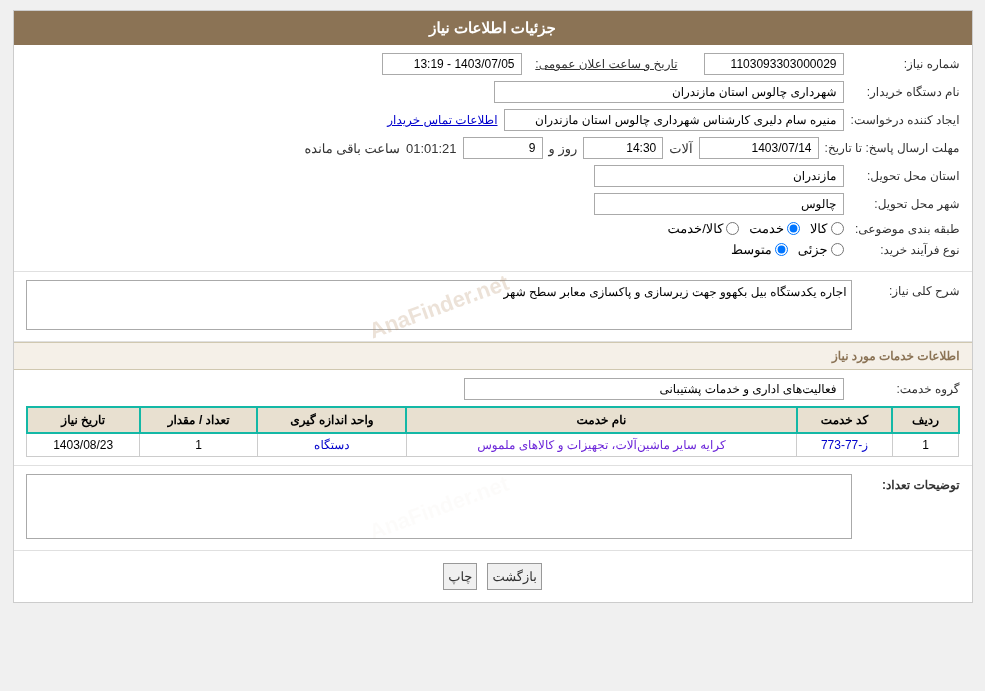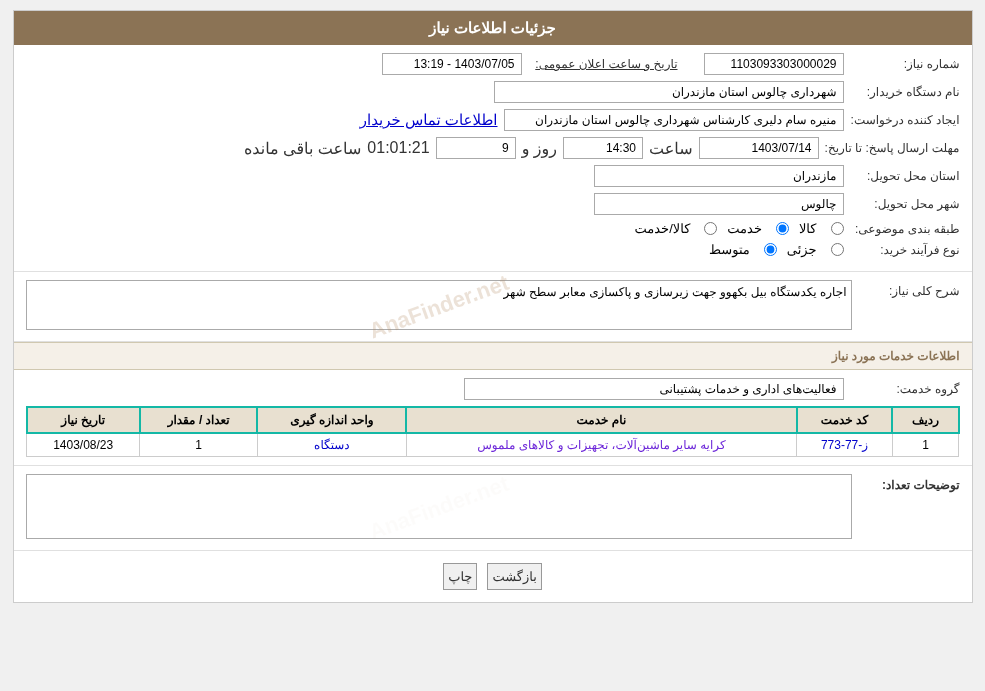--- a/index.html
+++ b/index.html
@@ -55,40 +55,40 @@
     }
     .input-sm { width: 80px; }
     .input-md { width: 140px; }
     .input-lg { width: 250px; }
     .input-xl { width: 350px; }
     .input-date { width: 120px; }
     .link-text {
       color: #0000cc;
       text-decoration: underline;
       cursor: pointer;
-      font-size: 15px;
+      font-size: 12px;
     }
     .section-title {
       background: #f5f0e8;
       color: #8B7355;
       font-weight: bold;
       padding: 6px 12px;
       font-size: 12px;
       border-top: 1px solid #d0c8b0;
       border-bottom: 1px solid #d0c8b0;
     }
     .radio-group {
       display: flex;
       align-items: center;
       gap: 10px;
     }
     .radio-item {
       display: flex;
       align-items: center;
-      gap: 14px;
+      gap: 3px;
     }
     table.data-table {
       width: 100%;
       border-collapse: collapse;
       font-size: 12px;
     }
     table.data-table th {
       background: #e8e0d0;
       border: 2px solid #14b8a6;
       padding: 5px 8px;
@@ -140,21 +140,21 @@
       top: 50%;
       left: 50%;
       transform: translate(-50%, -50%) rotate(-20deg);
       font-size: 22px;
       font-weight: bold;
       color: rgba(180,140,100,0.25);
       white-space: nowrap;
       pointer-events: none;
     }
     .inline-label {
-      font-size: 16px;
+      font-size: 13px;
       color: #333;
       white-space: nowrap;
     }
   </style>
 </head>
 <body>
 
 <div class="container">
 
   <div class="header">
@@ -177,21 +177,21 @@
 
     <div class="row">
       <span class="label">ایجاد کننده درخواست:</span>
       <input class="input-field" style="width: 340px;" type="text" value="منیره سام دلیری کارشناس شهرداری چالوس استان مازندران" readonly="">
       <span class="link-text">اطلاعات تماس خریدار</span>
     </div>
 
     <div class="row">
       <span class="label">مهلت ارسال پاسخ: تا تاریخ:</span>
       <input class="input-field input-date" type="text" value="1403/07/14" readonly="" style="">
-      <span class="inline-label">ساعت</span>
+      <span class="inline-label">آلات</span>
       <input class="input-field input-sm" type="text" value="14:30" readonly="" style="">
       <span class="inline-label">روز و</span>
       <input class="input-field input-sm" type="text" value="9" readonly="" style="">
       <span class="inline-label">01:01:21</span>
       <span class="inline-label">ساعت باقی مانده</span>
     </div>
 
     <div class="row">
       <span class="label">استان محل تحویل:</span>
       <input class="input-field input-lg" type="text" value="مازندران" readonly="" style="">

